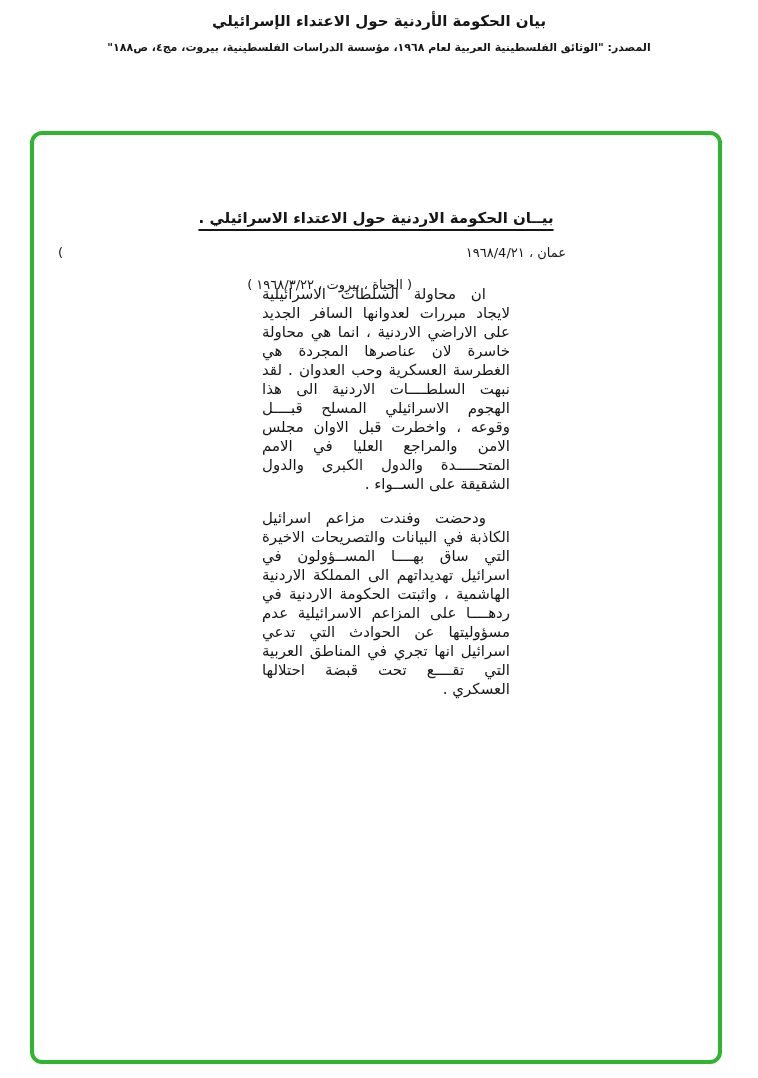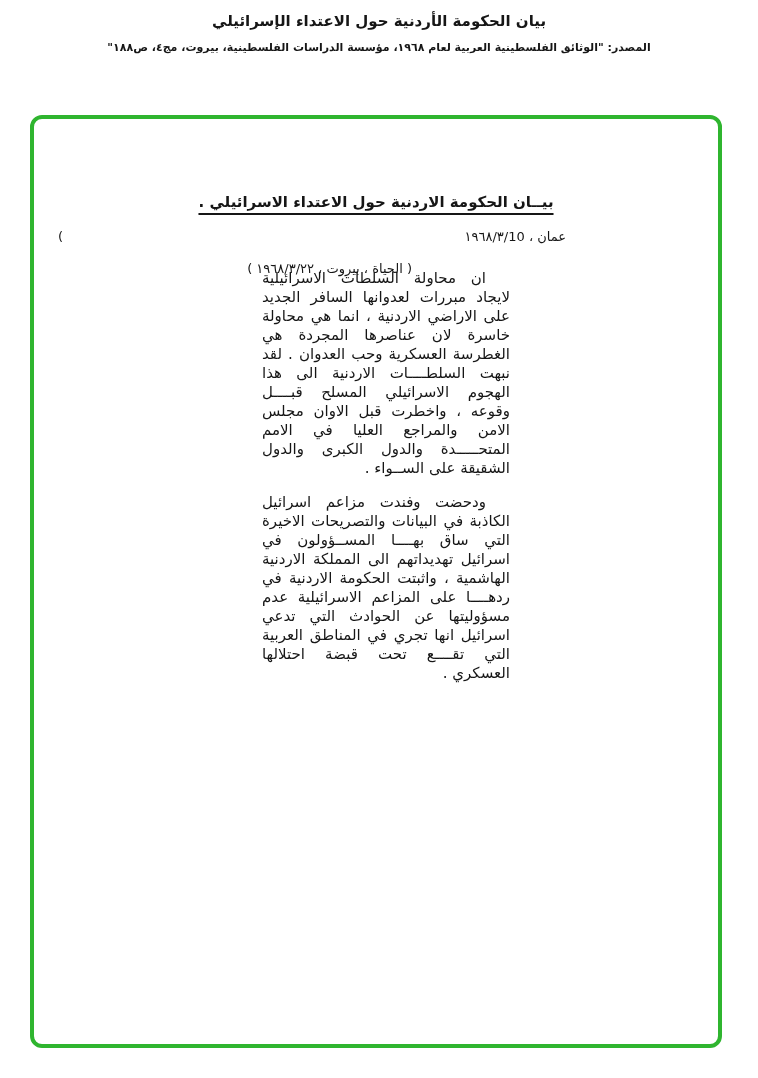--- a/index.html
+++ b/index.html
@@ -35,21 +35,21 @@
   .header-source {
     margin-top: 11px;
     font-size: 11px;
     font-weight: bold;
   }
 
   
   .doc-frame {
     position: absolute;
     left: 30px;
-    top: 115px;
+    top: 131px;
     width: 684px;
     height: 925px;
     border: 4px solid #2fb52f;
     border-radius: 12px;
     background: #ffffff;
   }
 
   .doc-title {
     position: absolute;
     top: 74px;
@@ -114,21 +114,21 @@
   <header class="page-header">
     <div class="header-title">بيان الحكومة الأردنية حول الاعتداء الإسرائيلي</div>
     <div class="header-source">المصدر: "الوثائق الفلسطينية العربية لعام ١٩٦٨، مؤسسة الدراسات الفلسطينية، بيروت، مج٤، ص١٨٨"</div>
   </header>
 
   <div class="doc-frame">
 
     <div class="doc-title">بيــان الحكومة الاردنية حول الاعتداء الاسرائيلي .</div>
 
     <div class="dateline">
-      <span class="place-date">عمان ، ١٩٦٨/٣/10</span>
+      <span class="place-date">عمان ، ١٩٦٨/4/٢١</span>
       <span class="publication">( الحياة ، بيروت ، ١٩٦٨/٣/٢٢ )</span>
       <span class="stray-paren">(</span>
     </div>
 
     <div class="doc-body">
       <p>ان محاولة السلطات الاسرائيلية لايجاد مبررات لعدوانها السافر الجديد على الاراضي الاردنية ، انما هي محاولة خاسرة لان عناصرها المجردة هي الغطرسة العسكرية وحب العدوان . لقد نبهت السلطــــات الاردنية الى هذا الهجوم الاسرائيلي المسلح قبــــل وقوعه ، واخطرت قبل الاوان مجلس الامن والمراجع العليا في الامم المتحـــــدة والدول الكبرى والدول الشقيقة على الســواء .</p>
       <p>ودحضت وفندت مزاعم اسرائيل الكاذبة في البيانات والتصريحات الاخيرة التي ساق بهــــا المســؤولون في اسرائيل تهديداتهم الى المملكة الاردنية الهاشمية ، واثبتت الحكومة الاردنية في ردهــــا على المزاعم الاسرائيلية عدم مسؤوليتها عن الحوادث التي تدعي اسرائيل انها تجري في المناطق العربية التي تقــــع تحت قبضة احتلالها العسكري .</p>
     </div>
 
   </div>

